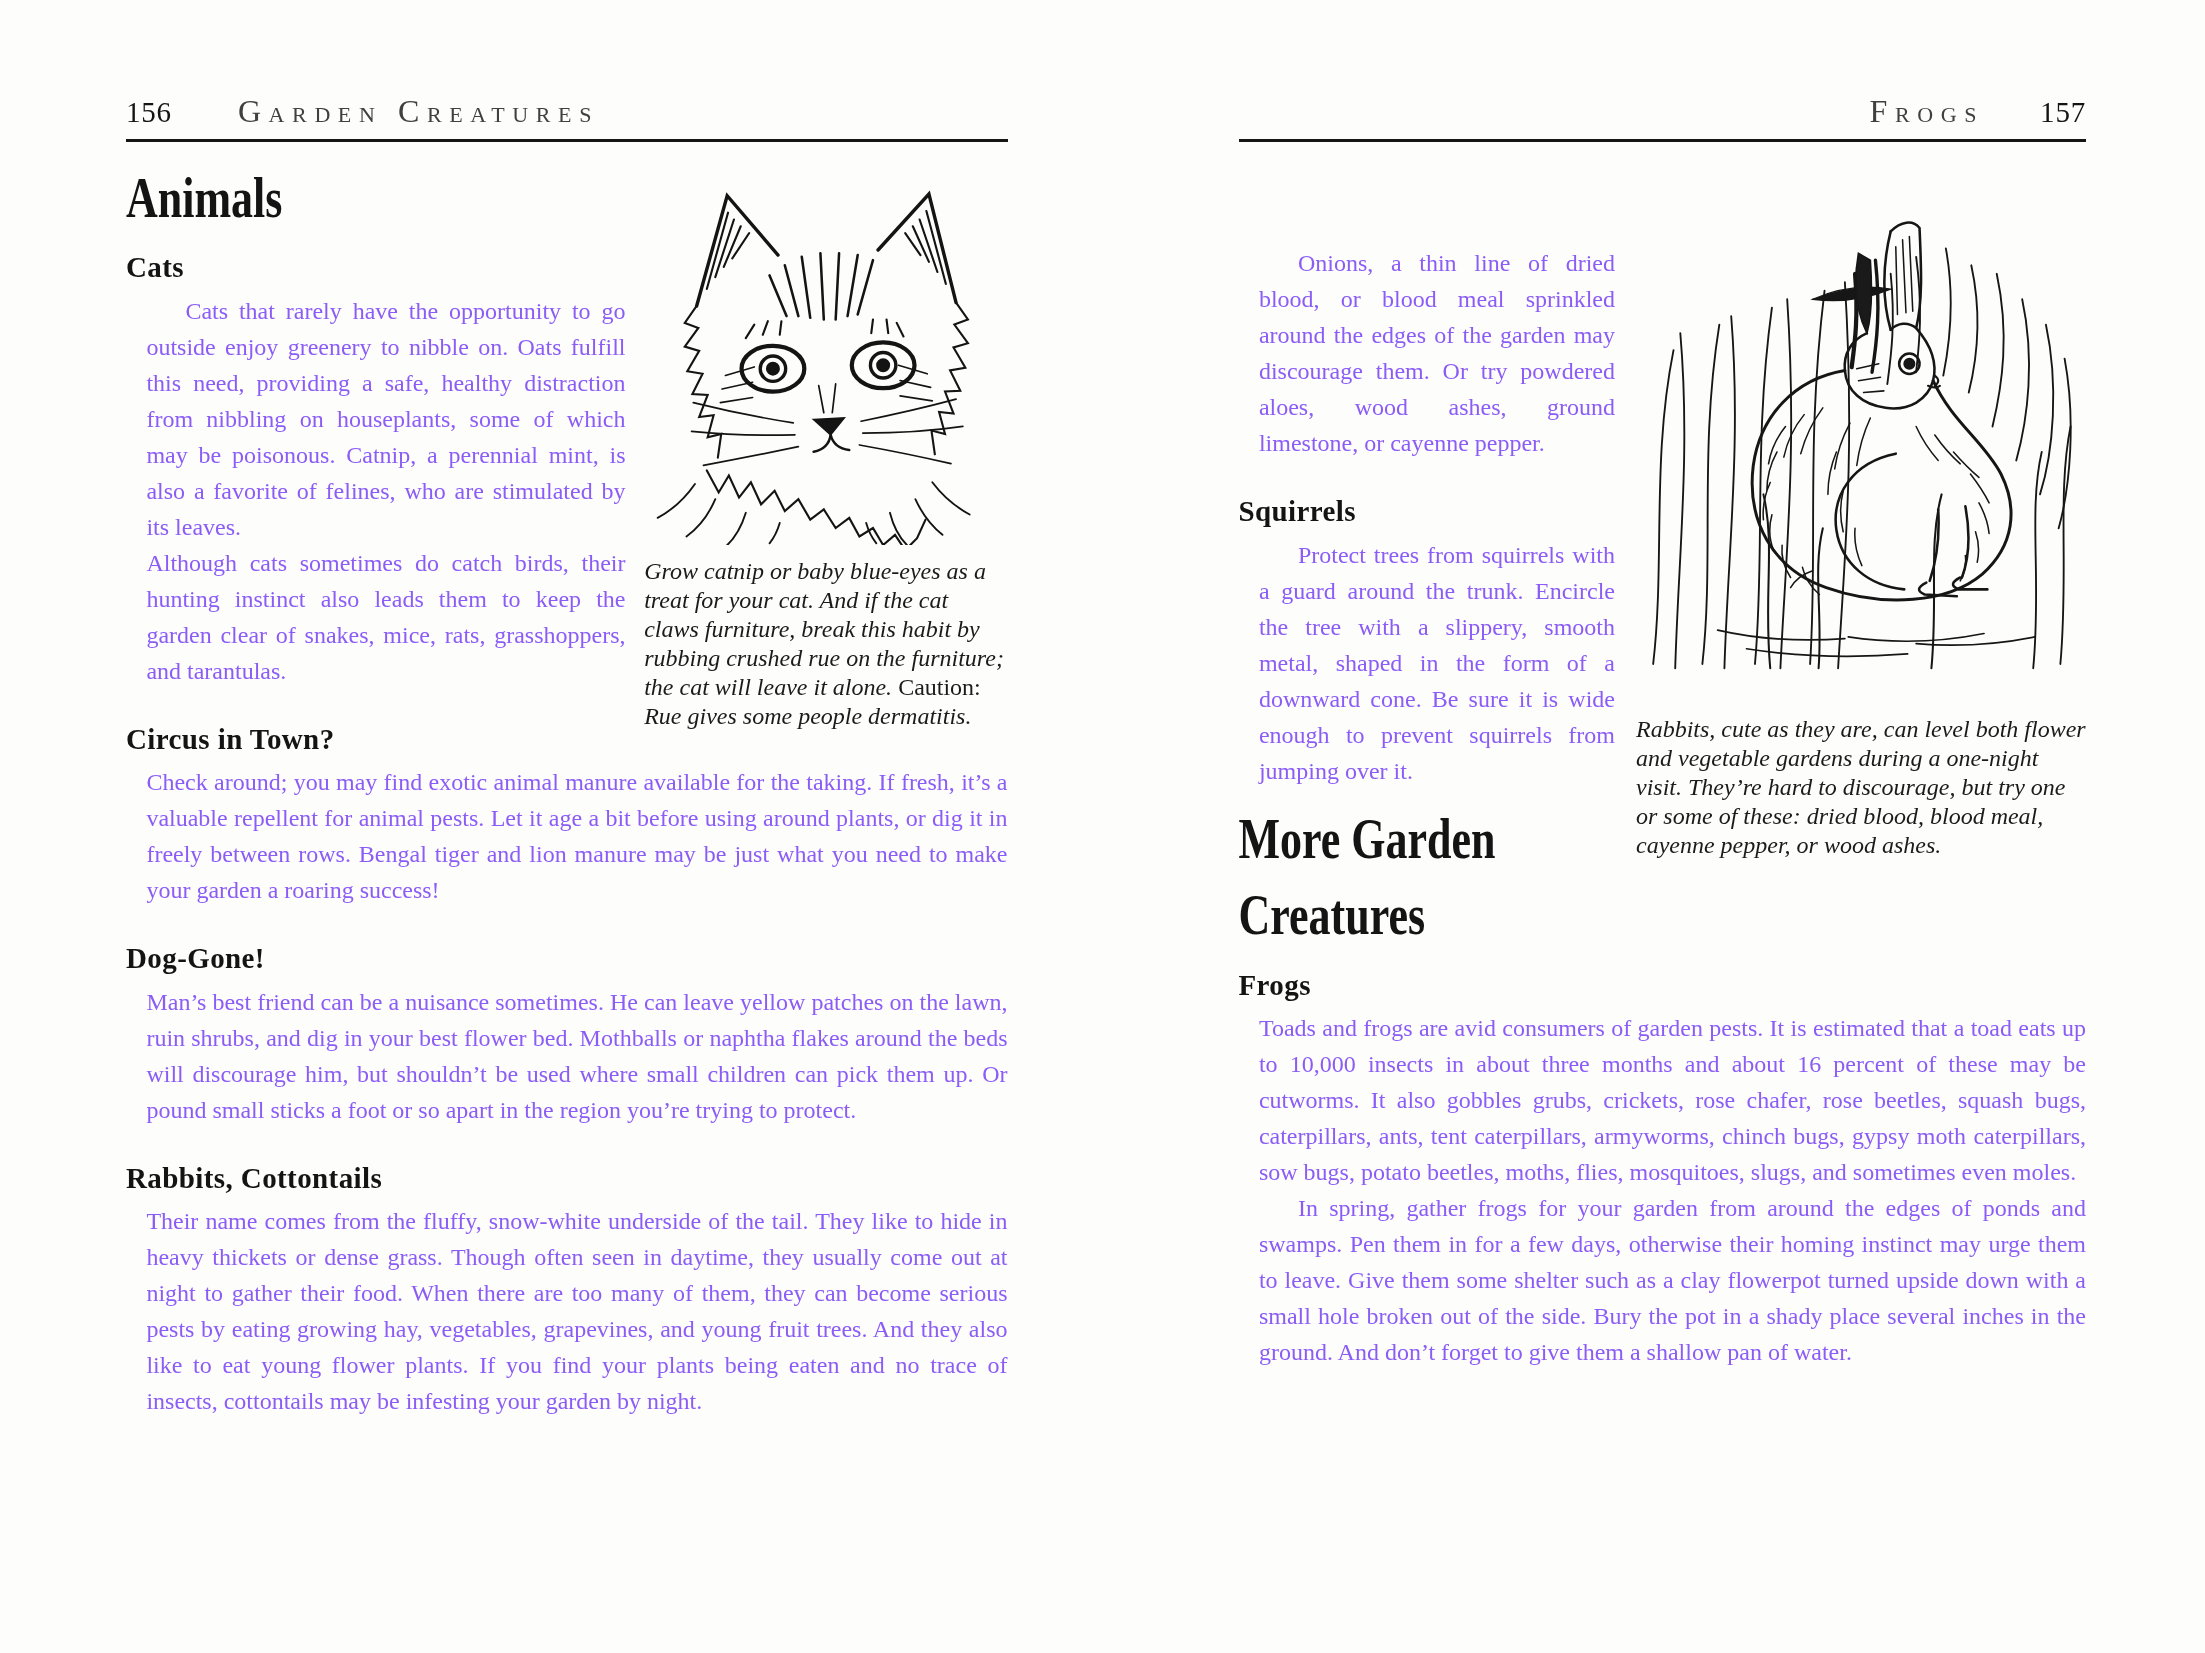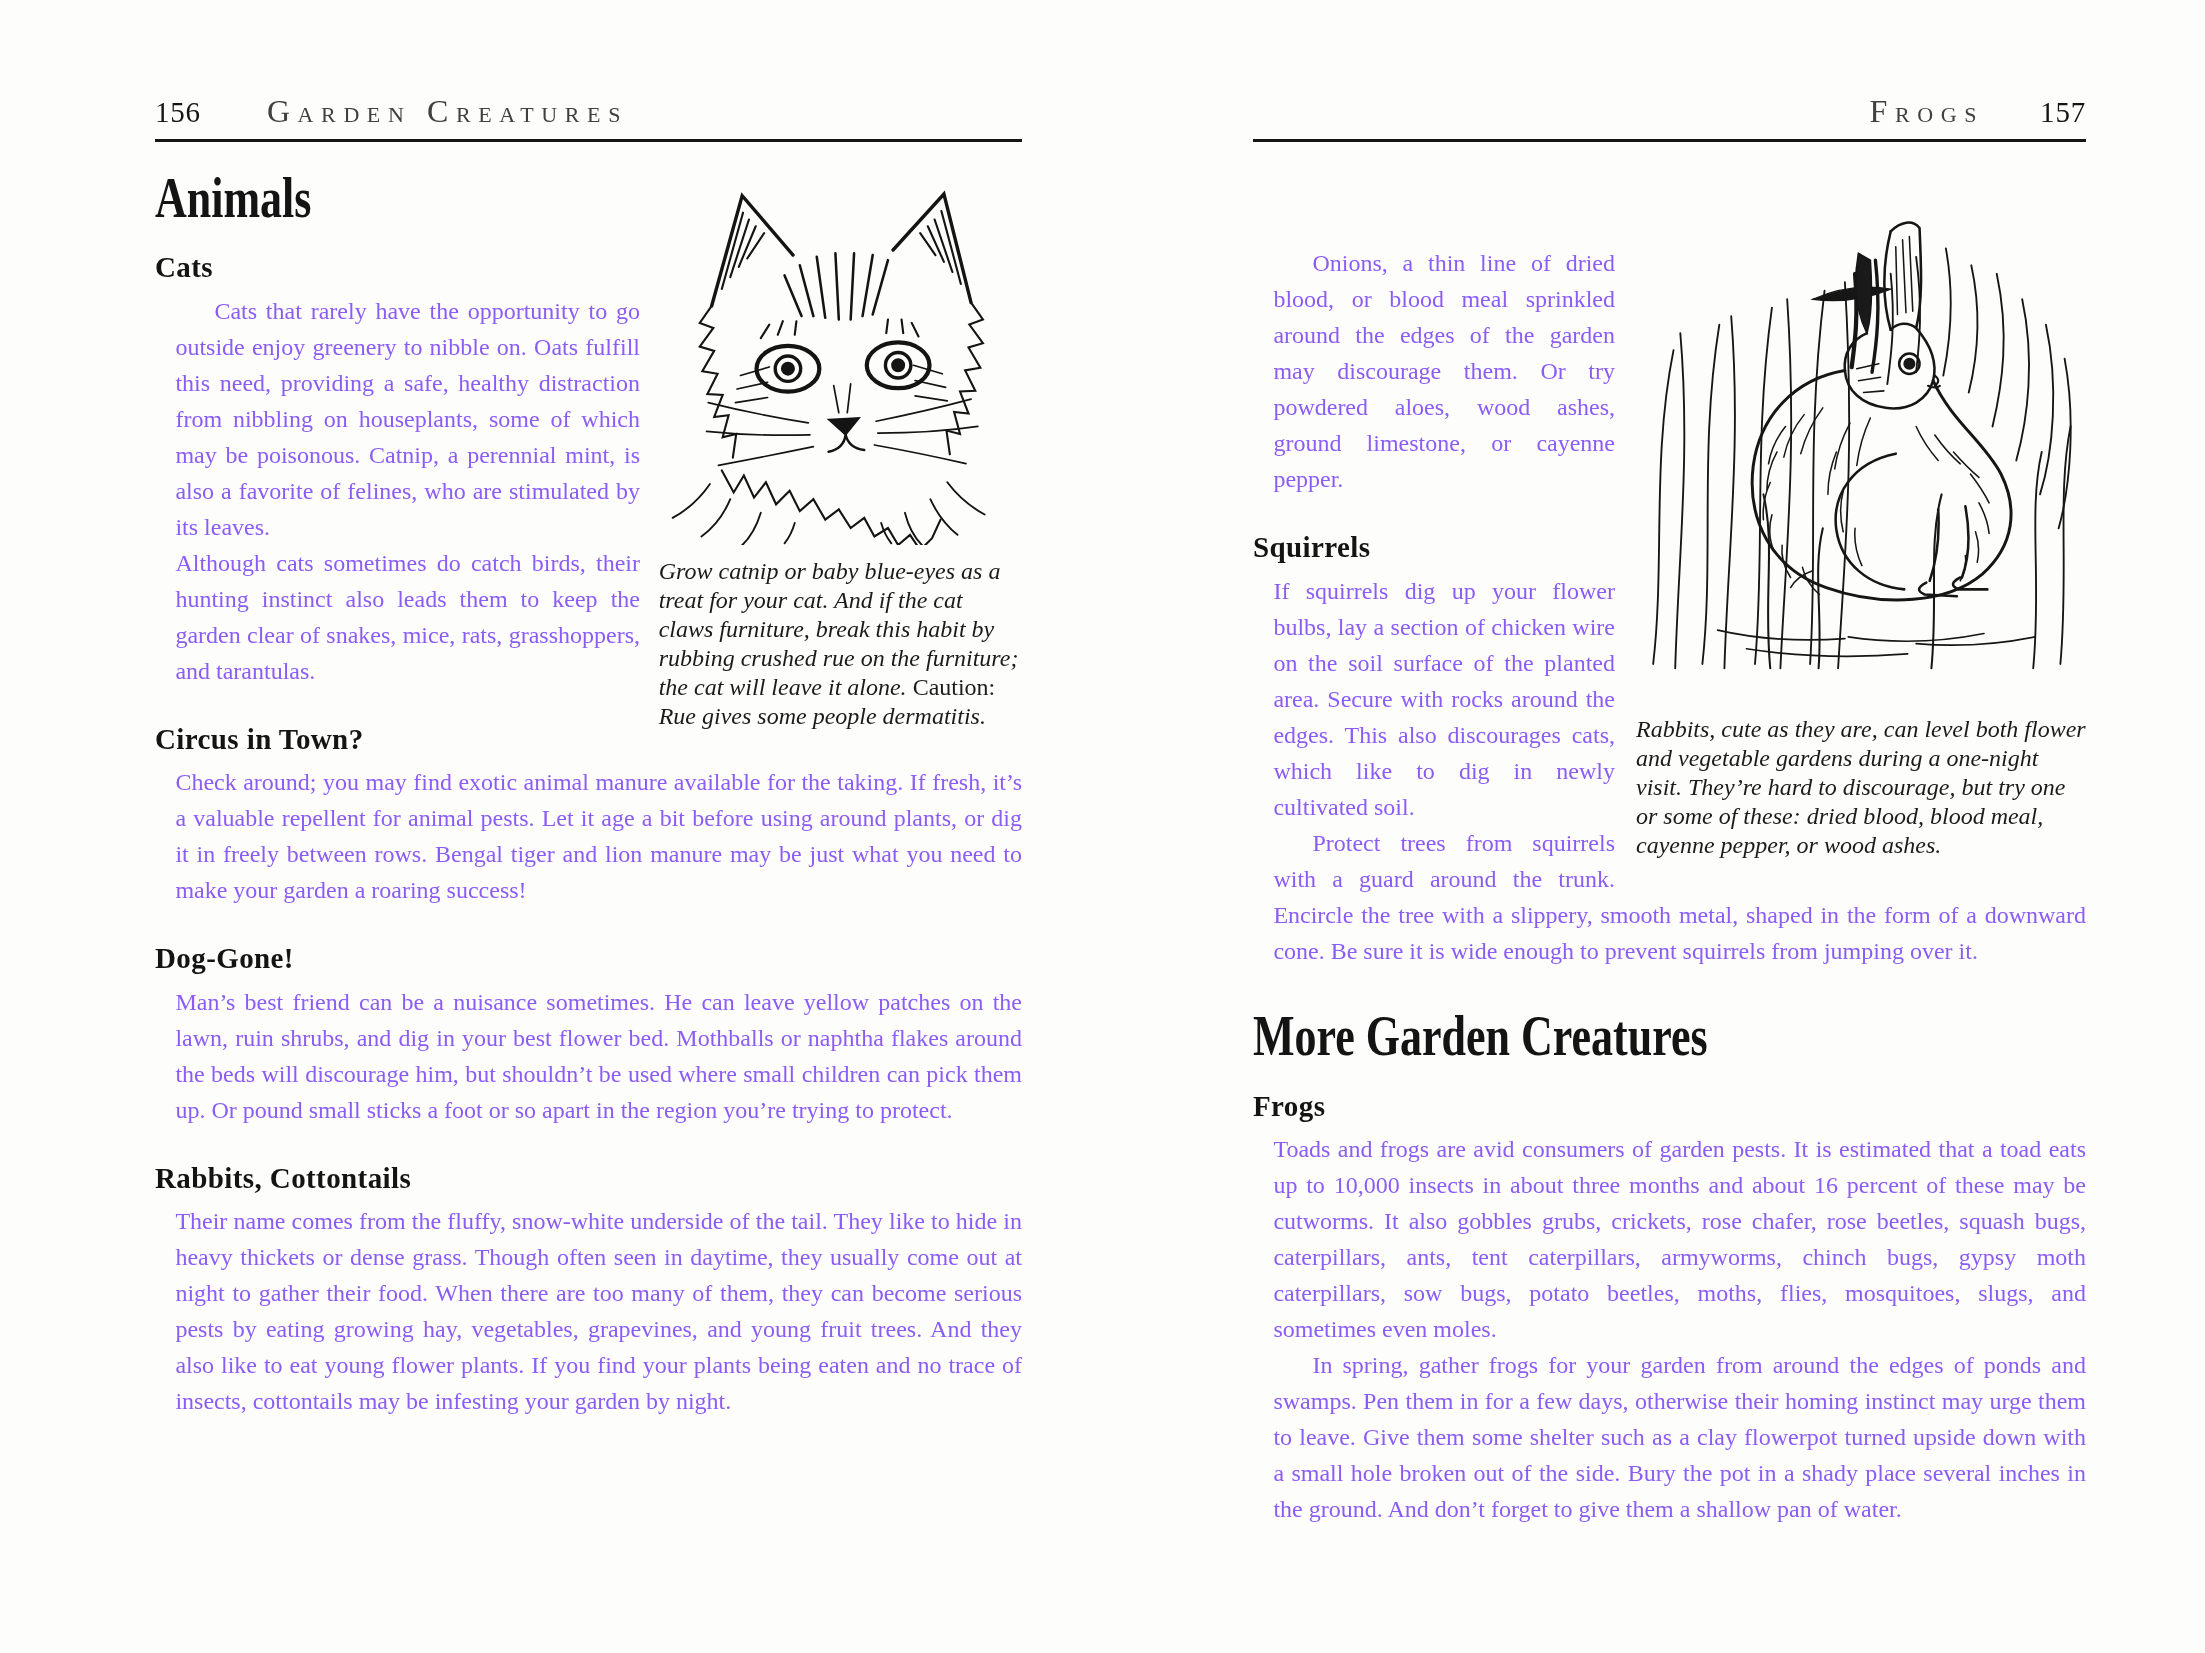--- a/index.html
+++ b/index.html
@@ -2,21 +2,21 @@
 <html style="font-size:13.6px"><head>
 <meta charset="utf-8">
 <style>
   * { margin:0; padding:0; box-sizing:border-box; }
   html,body { background:#ffffff; }
   body {
     width:2205px; height:1654px; overflow:hidden;
     font-family:"Liberation Serif", serif;
     color:#161616;
   }
-  .spread { display:flex; width:2205px; height:1654px; background:#fdfdfb;padding-left:29px; }
+  .spread { display:flex; width:2205px; height:1654px; background:#fdfdfb; }
   .page { width:1103px; height:1654px; position:relative; }
   .inner { padding-top:93px; }
   .inner.left  { padding-left:126px; padding-right:95px; }
   .inner.right { padding-left:136px; padding-right:119px; }
 
   
   .pg-head {
     display:flex; align-items:baseline;
     border-bottom:3.4px solid #161616; padding-bottom:8.5px;
   }
@@ -204,21 +204,20 @@
               <path d="M158 585 C150 500 164 440 150 380" stroke-width="2.4"></path>
               <path d="M215 585 C220 520 208 470 220 420" stroke-width="2.4"></path>
             </g>
           </svg>
           <p class="caption">Rabbits, cute as they are, can level both flower and vegetable gardens during a one-night visit. They’re hard to discourage, but try one or some of these: dried blood, blood meal, cayenne pepper, or wood ashes.</p>
         </aside>
 
         <p class="body cont mt-lg">Onions, a thin line of dried blood, or blood meal sprinkled around the edges of the garden may discourage them. Or try powdered aloes, wood ashes, ground limestone, or cayenne pepper.</p>
 
         <h2 class="sub">Squirrels</h2>
-        <p class="body">If squirrels dig up your flower bulbs, lay a section of chicken wire on the soil surface of the planted area. Secure with rocks around the edges. This also discourages cats, which like to dig in newly cultivated soil.</p>
         <p class="body cont">Protect trees from squirrels with a guard around the trunk. Encircle the tree with a slippery, smooth metal, shaped in the form of a downward cone. Be sure it is wide enough to prevent squirrels from jumping over it.</p>
 
         <h1 class="display" style="margin-top:47px;">More Garden Creatures</h1>
 
         <h2 class="sub first">Frogs</h2>
         <p class="body">Toads and frogs are avid consumers of garden pests. It is estimated that a toad eats up to 10,000 insects in about three months and about 16 percent of these may be cutworms. It also gobbles grubs, crickets, rose chafer, rose beetles, squash bugs, caterpillars, ants, tent caterpillars, armyworms, chinch bugs, gypsy moth caterpillars, sow bugs, potato beetles, moths, flies, mosquitoes, slugs, and sometimes even moles.</p>
         <p class="body cont">In spring, gather frogs for your garden from around the edges of ponds and swamps. Pen them in for a few days, otherwise their homing instinct may urge them to leave. Give them some shelter such as a clay flowerpot turned upside down with a small hole broken out of the side. Bury the pot in a shady place several inches in the ground. And don’t forget to give them a shallow pan of water.</p>
       </div>
     </div>
   </section>

